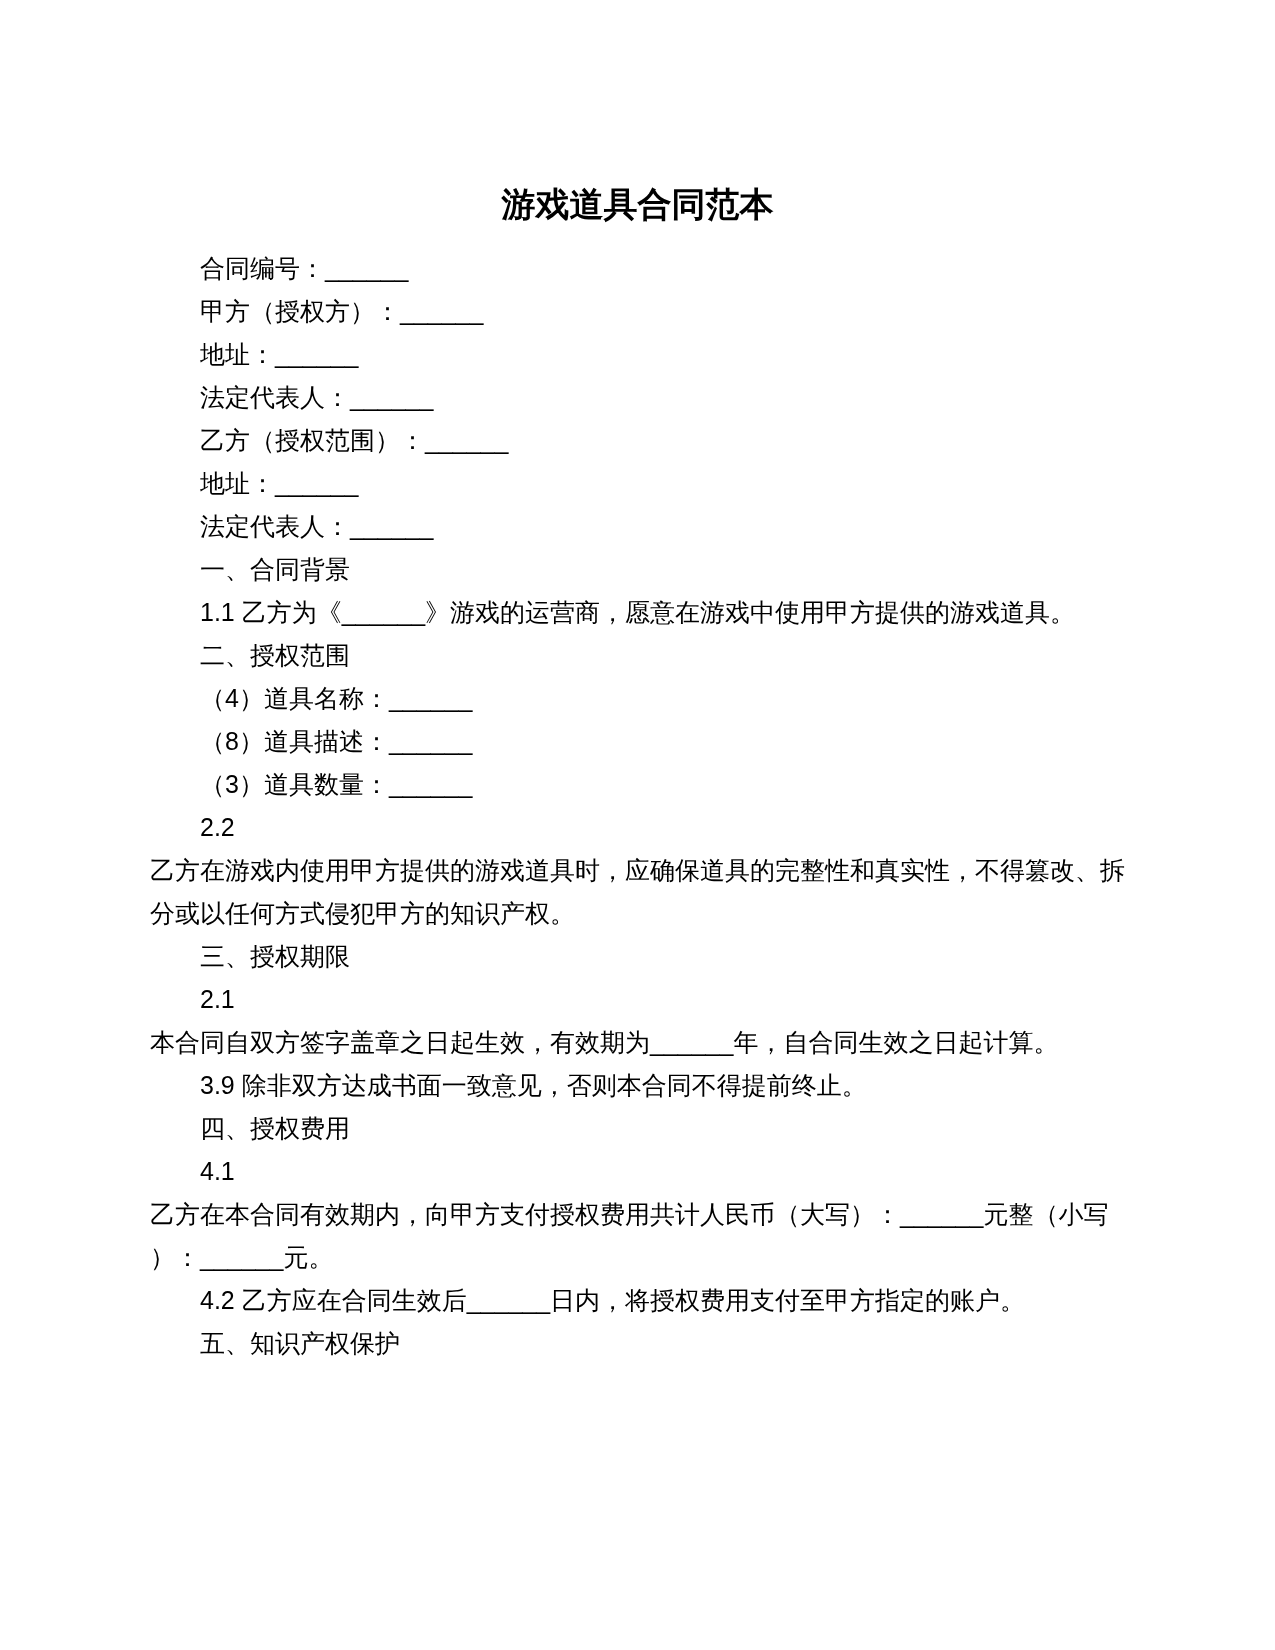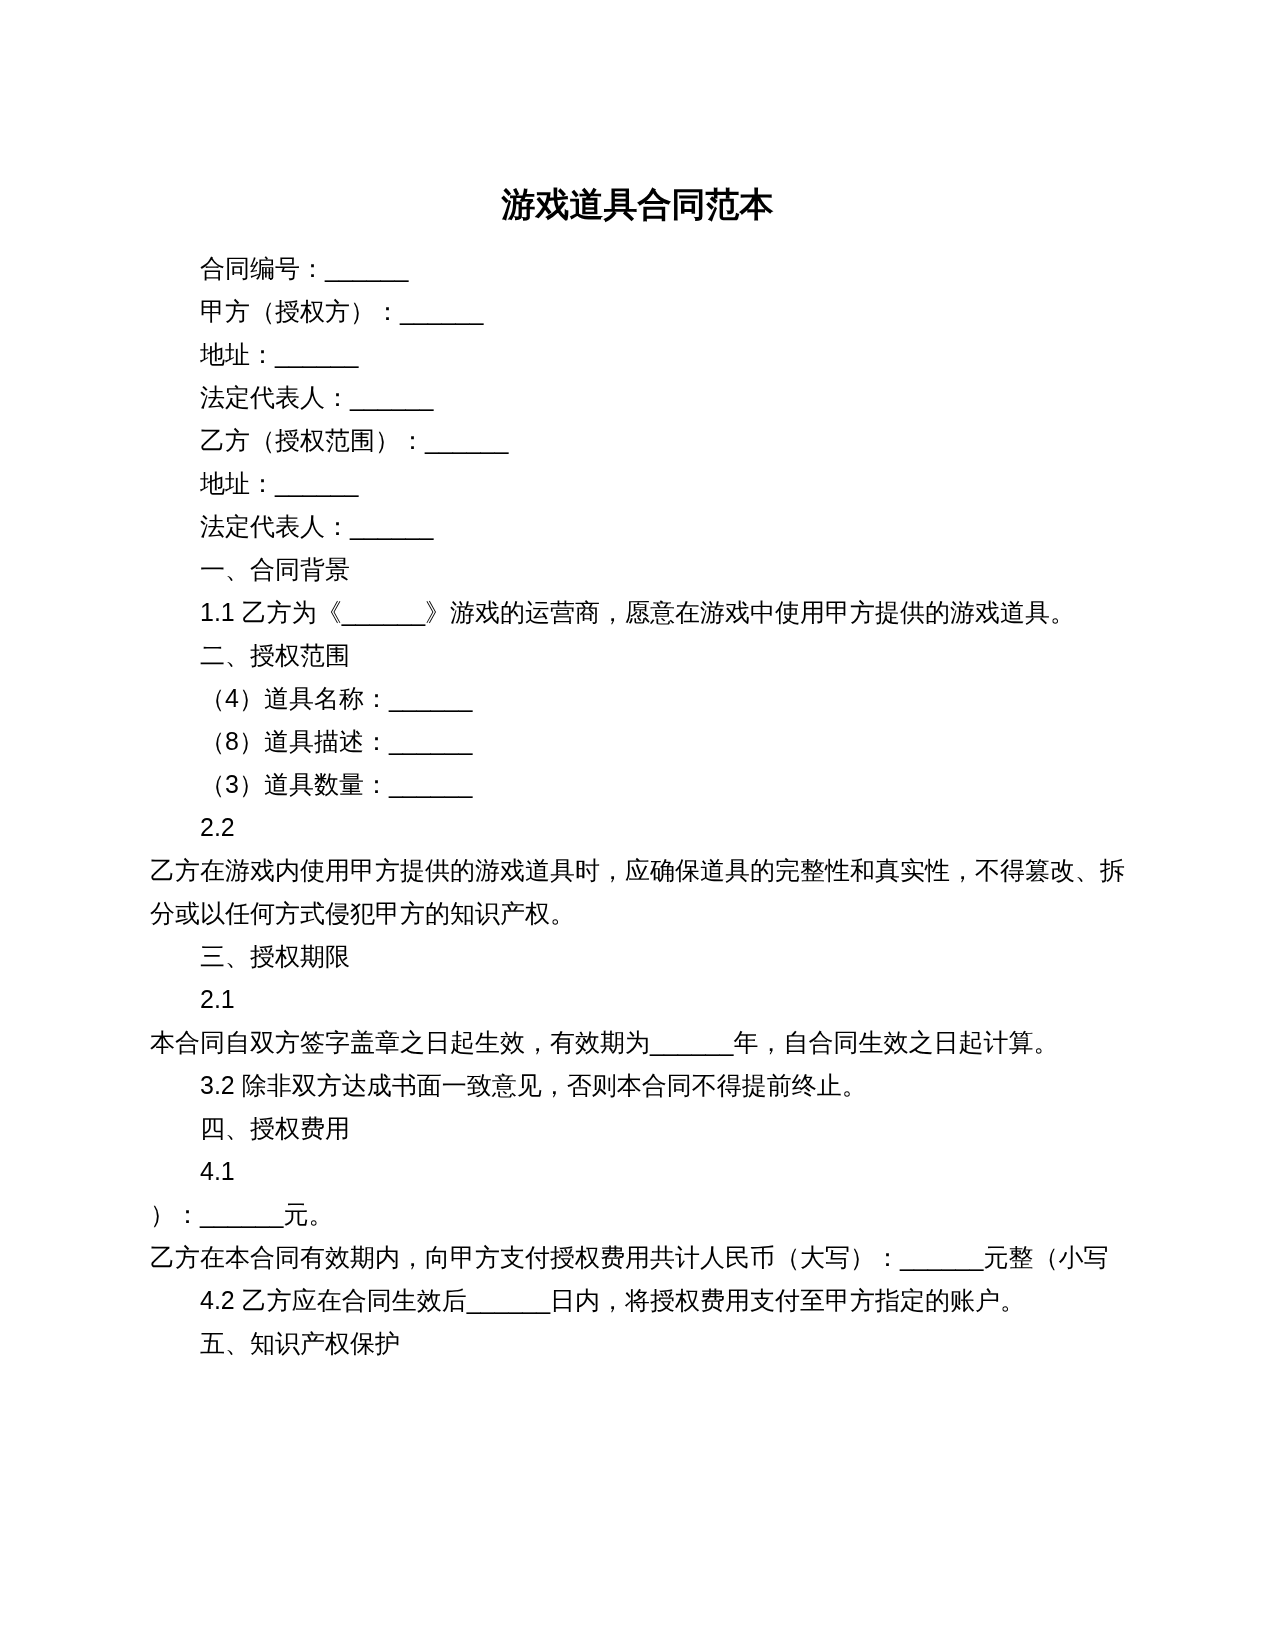--- a/index.html
+++ b/index.html
@@ -65,21 +65,21 @@
     <div class="line ind">二、授权范围</div>
     <div class="line ind">（4）道具名称：______</div>
     <div class="line ind">（8）道具描述：______</div>
     <div class="line ind">（3）道具数量：______</div>
     <div class="line ind">2.2</div>
     <div class="line">乙方在游戏内使用甲方提供的游戏道具时，应确保道具的完整性和真实性，不得篡改、拆</div>
     <div class="line">分或以任何方式侵犯甲方的知识产权。</div>
     <div class="line ind">三、授权期限</div>
     <div class="line ind">2.1</div>
     <div class="line">本合同自双方签字盖章之日起生效，有效期为______年，自合同生效之日起计算。</div>
-    <div class="line ind">3.2 除非双方达成书面一致意见，否则本合同不得提前终止。</div>
+    <div class="line ind">3.9 除非双方达成书面一致意见，否则本合同不得提前终止。</div>
     <div class="line ind">四、授权费用</div>
     <div class="line ind">4.1</div>
+    <div class="line">乙方在本合同有效期内，向甲方支付授权费用共计人民币（大写）：______元整（小写</div>
     <div class="line">）：______元。</div>
-    <div class="line">乙方在本合同有效期内，向甲方支付授权费用共计人民币（大写）：______元整（小写</div>
     <div class="line ind">4.2 乙方应在合同生效后______日内，将授权费用支付至甲方指定的账户。</div>
     <div class="line ind">五、知识产权保护</div>
   </div>
 </div>
 
 </body></html>

